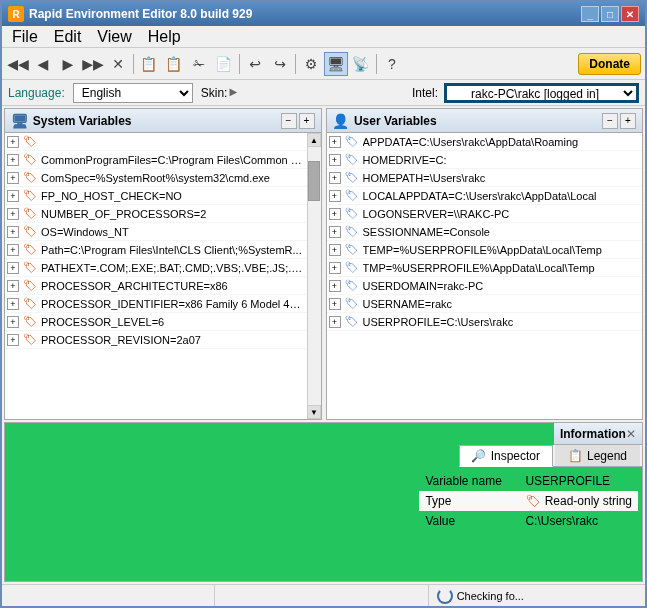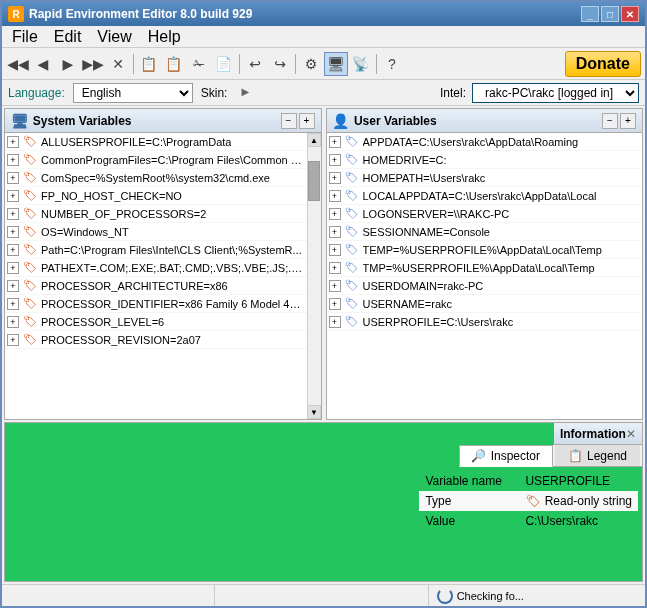--- a/index.html
+++ b/index.html
@@ -109,21 +109,21 @@
       height: 20px;
       background: #aaa;
       margin: 0 2px;
     }
     .tb-donate {
       margin-left: auto;
       padding: 3px 10px;
       background: linear-gradient(to bottom, #ffe080, #ffc000);
       border: 1px solid #cc9000;
       border-radius: 3px;
-      font-size: 16px;
+      font-size: 12px;
       font-weight: bold;
       cursor: pointer;
       color: #000;
     }
     .lang-bar {
       background: #f0f0f0;
       border-bottom: 1px solid #ccc;
       padding: 2px 6px;
       display: flex;
       align-items: center;
@@ -143,24 +143,24 @@
     }
     .user-section {
       margin-left: auto;
       display: flex;
       align-items: center;
       gap: 6px;
     }
     .user-label { font-size: 12px; }
     .user-select {
       height: 20px;
-      border: 1px solid #0c4a6e;
+      border: 3px solid #0c4a6e;
       background: white;
       font-size: 12px;
-      padding: 0 8px;
+      padding: 0 20px;
       min-width: 160px;
       cursor: pointer;
     }
     .main-area {
       display: flex;
       flex: 1;
       overflow: hidden;
     }
     .panel {
       display: flex;
@@ -394,21 +394,21 @@
       font-size: 8px;
       cursor: pointer;
       flex-shrink: 0;
     }
     .panel-with-scroll {
       display: flex;
       flex: 1;
       overflow: hidden;
     }
     .lang-arrow { font-size: 10px; color: #666; cursor: pointer; margin-left: 2px; }
-    .skin-section { display: flex; align-items: flex-start; gap: 12px; }
+    .skin-section { display: flex; align-items: flex-start; gap: 0; }
     .skin-label { font-size: 12px; }
   </style>
 </head>
 <body>
 
 <div class="window">
 
   <div class="title-bar">
     <div class="title-bar-left">
       <div class="title-icon">R</div>
@@ -479,21 +479,20 @@
         <div class="panel-header-btns">
           <div class="panel-btn">−</div>
           <div class="panel-btn">+</div>
         </div>
       </div>
       <div class="panel-with-scroll">
         <div class="panel-content">
           <div class="var-item">
             <div class="expand-btn">+</div>
             <div class="var-icon var-icon-tag">🏷</div>
-            <span class="var-text">ALLUSERSPROFILE=C:\ProgramData</span>
           </div>
           <div class="var-item">
             <div class="expand-btn">+</div>
             <div class="var-icon var-icon-tag">🏷</div>
             <span class="var-text">CommonProgramFiles=C:\Program Files\Common Fi...</span>
           </div>
           <div class="var-item">
             <div class="expand-btn">+</div>
             <div class="var-icon var-icon-tag">🏷</div>
             <span class="var-text">ComSpec=%SystemRoot%\system32\cmd.exe</span>

